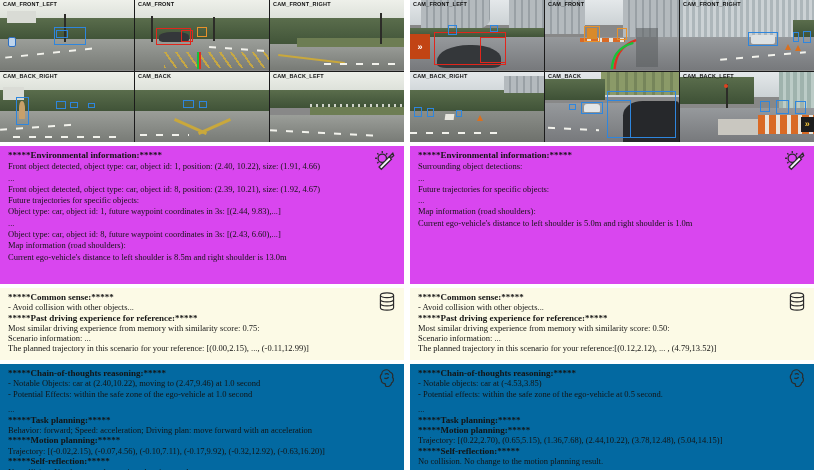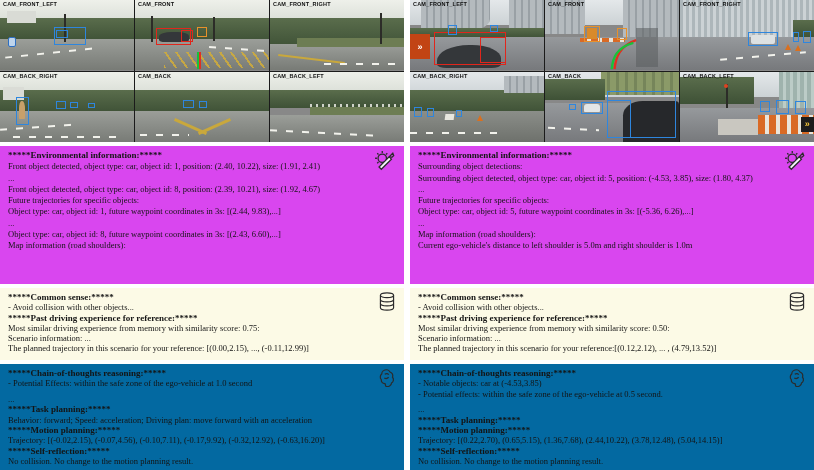--- a/index.html
+++ b/index.html
@@ -138,28 +138,29 @@
       <span class="blockicon">
         <svg width="22" height="22" viewBox="0 0 24 24" fill="none" stroke="#2b2b2b" stroke-width="1.4">
           <circle cx="9" cy="9" r="4.6"></circle>
           <path d="M9 3.2v-2M9 16.8v-2M3.2 9h-2M16.8 9h-2M4.9 4.9 3.5 3.5M13.1 13.1l1.4 1.4M13.1 4.9l1.4-1.4M4.9 13.1l-1.4 1.4"></path>
           <path d="M5.5 18.5 16.5 7.5l2.5 2.5-11 11z" fill="#f4f6f8"></path>
           <path d="M17 7l3.5-3.5 1 2.5-2 2z"></path>
         </svg>
       </span>
       <div>
           <div class="line b">*****Environmental information:*****</div>
-          <div class="line">Front object detected, object type: car, object id: 1, position: (2.40, 10.22), size: (1.91, 2.41)</div>
+          <div class="line">Front object detected, object type: car, object id: 1, position: (2.40, 10.22), size: (1.91, 4.66)</div>
           <div class="line">...</div>
           <div class="line">Front object detected, object type: car, object id: 8, position: (2.39, 10.21), size: (1.92, 4.67)</div>
           <div class="line">Future trajectories for specific objects:</div>
           <div class="line">Object type: car, object id: 1, future waypoint coordinates in 3s: [(2.44, 9.83),...]</div>
           <div class="line">...</div>
           <div class="line">Object type: car, object id: 8, future waypoint coordinates in 3s: [(2.43, 6.60),...]</div>
           <div class="line">Map information (road shoulders):</div>
+          <div class="line">Current ego-vehicle's distance to left shoulder is 8.5m and right shoulder is 13.0m</div>
         </div>
     </div>
 
     <div class="block mem">
       <span class="blockicon">
         <svg width="18" height="19" viewBox="0 0 24 26" fill="none" stroke="#2b2b2b" stroke-width="1.6">
           <ellipse cx="12" cy="4.5" rx="9" ry="3.2"></ellipse>
           <path d="M3 4.5v17c0 1.8 4 3.2 9 3.2s9-1.4 9-3.2v-17"></path>
           <path d="M3 10.2c0 1.8 4 3.2 9 3.2s9-1.4 9-3.2M3 15.9c0 1.8 4 3.2 9 3.2s9-1.4 9-3.2"></path>
         </svg>
@@ -176,20 +177,21 @@
 
     <div class="block cot">
       <span class="blockicon">
         <svg width="18" height="20" viewBox="0 0 24 26" fill="none" stroke="#2b2b2b" stroke-width="1.6">
           <path d="M12 2c-4 0-7 2.6-7 5.6-2.4 1.6-2.6 5.6-.6 7.6-.4 3.2 2.2 5.6 5 5.2l1 3.6c3.4 1 7.6-.8 7.6-4.2 2.8-1.6 3.4-5.6 1.4-7.8.8-3-.6-6-3.4-7-1-2-2.6-3-4-3z"></path>
           <path d="M9 8c1.6-1 4-1 5.4.4M8.4 13.2c2 .8 4.6.2 5.8-1.2"></path>
         </svg>
       </span>
       <div>
           <div class="line b">*****Chain-of-thoughts reasoning:*****</div>
+          <div class="line">- Notable Objects: car at (2.40,10.22), moving to (2.47,9.46) at 1.0 second</div>
           <div class="line">- Potential Effects: within the safe zone of the ego-vehicle at 1.0 second</div>
           <div class="gap"></div>
           <div class="line">...</div>
           <div class="line b">*****Task planning:*****</div>
           <div class="line">Behavior: forward; Speed: acceleration; Driving plan: move forward with an acceleration</div>
           <div class="line b">*****Motion planning:*****</div>
           <div class="line">Trajectory: [(-0.02,2.15), (-0.07,4.56), (-0.10,7.11), (-0.17,9.92), (-0.32,12.92), (-0.63,16.20)]</div>
           <div class="line b">*****Self-reflection:*****</div>
           <div class="line">No collision. No change to the motion planning result.</div>
         </div>
@@ -298,24 +300,22 @@
         <svg width="22" height="22" viewBox="0 0 24 24" fill="none" stroke="#2b2b2b" stroke-width="1.4">
           <circle cx="9" cy="9" r="4.6"></circle>
           <path d="M9 3.2v-2M9 16.8v-2M3.2 9h-2M16.8 9h-2M4.9 4.9 3.5 3.5M13.1 13.1l1.4 1.4M13.1 4.9l1.4-1.4M4.9 13.1l-1.4 1.4"></path>
           <path d="M5.5 18.5 16.5 7.5l2.5 2.5-11 11z" fill="#f4f6f8"></path>
           <path d="M17 7l3.5-3.5 1 2.5-2 2z"></path>
         </svg>
       </span>
       <div>
           <div class="line b">*****Environmental information:*****</div>
           <div class="line">Surrounding object detections:</div>
-          <div class="line">Surrounding object detected, object type: car, object id: 5, position: (-4.53, 3.85), size: (1.80, 4.37)</div>
           <div class="line">...</div>
           <div class="line">Future trajectories for specific objects:</div>
-          <div class="line">Object type: car, object id: 5, future waypoint coordinates in 3s: [(-5.36, 6.26),...]</div>
           <div class="line">...</div>
           <div class="line">Map information (road shoulders):</div>
           <div class="line">Current ego-vehicle's distance to left shoulder is 5.0m and right shoulder is 1.0m</div>
         </div>
     </div>
 
     <div class="block mem">
       <span class="blockicon">
         <svg width="18" height="19" viewBox="0 0 24 26" fill="none" stroke="#2b2b2b" stroke-width="1.6">
           <ellipse cx="12" cy="4.5" rx="9" ry="3.2"></ellipse>

